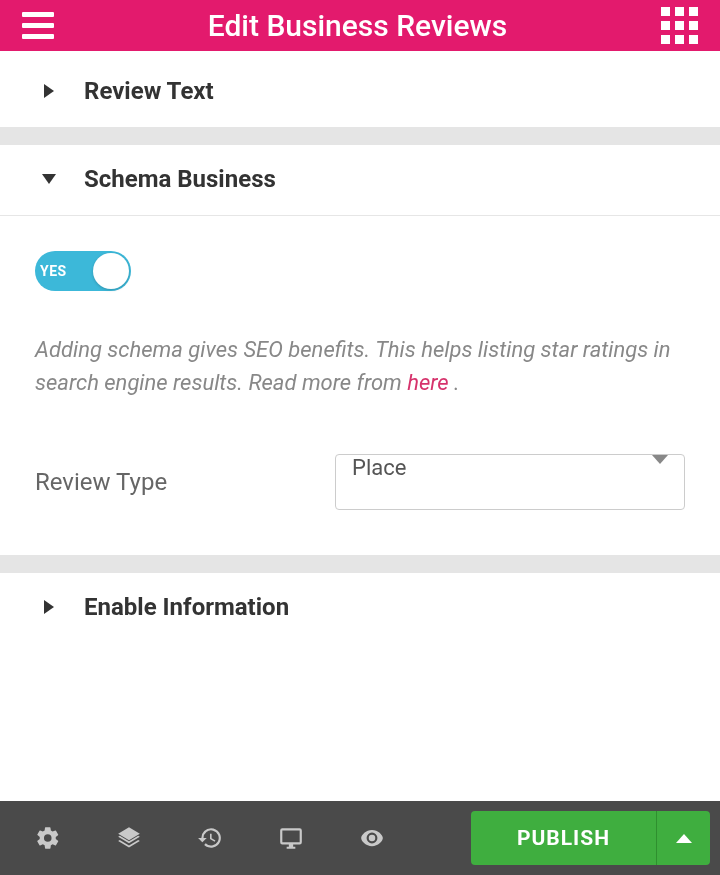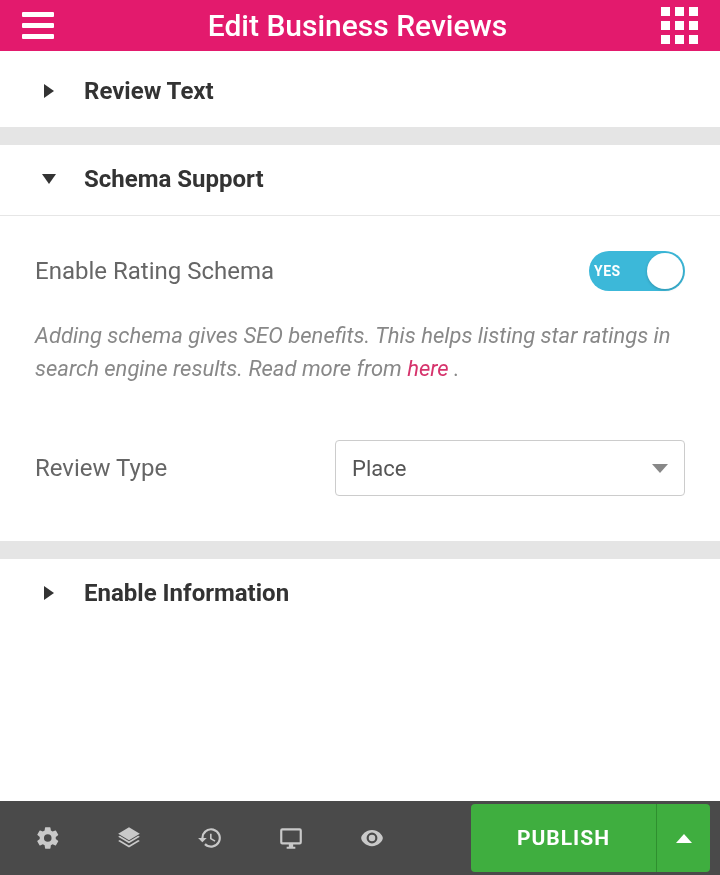--- a/index.html
+++ b/index.html
@@ -17,32 +17,32 @@
 .section-title{font-size:24px;font-weight:700;color:#333}
 .section-cut{padding:12px 35px 22px 42px;display:flex;align-items:center;background:#fff}
 .gap{height:18px;background:#e5e5e5}
 .divider{height:1px;background:#e6e6e6;margin:0}
 .panel{padding:35px 35px 45px 35px;background:#fff}
 .row{display:flex;align-items:center;justify-content:space-between}
 .row-label{font-size:24px;color:#666}
 .toggle{width:96px;height:40px;background:#3cb8d9;border-radius:20px;position:relative;cursor:pointer;display:flex;align-items:center}
 .toggle-label{color:#fff;font-size:14px;font-weight:700;margin-left:5px;letter-spacing:.5px}
 .toggle-knob{width:36px;height:36px;background:#fff;border-radius:50%;position:absolute;right:2px;top:2px;box-shadow:0 1px 3px rgba(0,0,0,.2)}
-.description{margin-top:28px;font-size:22px;font-style:italic;color:#888;line-height:1.5}
+.description{margin-top:42px;font-size:22px;font-style:italic;color:#888;line-height:1.5}
 .description a{color:#d6336c;text-decoration:none}
 .select-row{display:flex;align-items:center;justify-content:space-between;margin-top:55px}
 .select-label{font-size:24px;color:#666}
-.select-box{width:350px;height:56px;border:1px solid #ccc;border-radius:4px;display:flex;align-items:center;justify-content:space-between;padding:0 16px;cursor:pointer;background:#fff}
+.select-box{width:350px;height:56px;border:1px solid #ccc;border-radius:4px;display:flex;justify-content:space-between;padding:0 16px;cursor:pointer;background:#fff}
 .select-value{font-size:22px;color:#555}
 .select-caret{width:0;height:0;border-left:8px solid transparent;border-right:8px solid transparent;border-top:9px solid #888}
 .footer{position:absolute;bottom:0;left:0;right:0;height:74px;background:#4a4a4a;display:flex;align-items:center}
 .footer-icons{display:flex;align-items:center;padding:0 8px;flex:1;justify-content:space-around;max-width:420px}
 .footer-icon{width:60px;height:74px;display:flex;align-items:center;justify-content:center;cursor:pointer;color:#c9c9c9}
 .footer-icon svg{width:26px;height:26px;fill:#c9c9c9}
-.publish-group{display:flex;height:68px;margin-left:auto;margin-right:10px}
+.publish-group{display:flex;height:54px;margin-left:auto;margin-right:10px}
 .publish-btn{background:#3fae3f;color:#fff;font-size:21px;font-weight:700;padding:0 46px;border:none;cursor:pointer;border-radius:4px 0 0 4px;letter-spacing:1px}
 .publish-caret-btn{background:#3fae3f;border:none;border-left:1px solid #2f8f2f;width:54px;cursor:pointer;border-radius:0 4px 4px 0;display:flex;align-items:center;justify-content:center}
 .publish-caret{width:0;height:0;border-left:8px solid transparent;border-right:8px solid transparent;border-bottom:9px solid #fff}
 </style>
 </head>
 <body>
 
 <div class="header">
   <div class="hamburger">
     <span></span>
@@ -67,28 +67,27 @@
 
   <div class="section-cut">
     <div class="triangle" style="transform:rotate(-90deg)"></div>
     <div class="section-title">Review Text</div>
   </div>
 
   <div class="gap"></div>
 
   <div class="section-header">
     <div class="triangle"></div>
-    <div class="section-title">Schema Support</div>
+    <div class="section-title">Schema Business</div>
   </div>
 
   <div class="divider"></div>
 
   <div class="panel">
     <div class="row">
-      <div class="row-label">Enable Rating Schema</div>
       <div class="toggle">
         <span class="toggle-label">YES</span>
         <div class="toggle-knob"></div>
       </div>
     </div>
     <div class="description">
       <span>Adding schema gives SEO benefits. This helps listing star ratings in search engine results. Read more from </span><a href="#">here</a><span> .</span>
     </div>
     <div class="select-row">
       <div class="select-label">Review Type</div>

